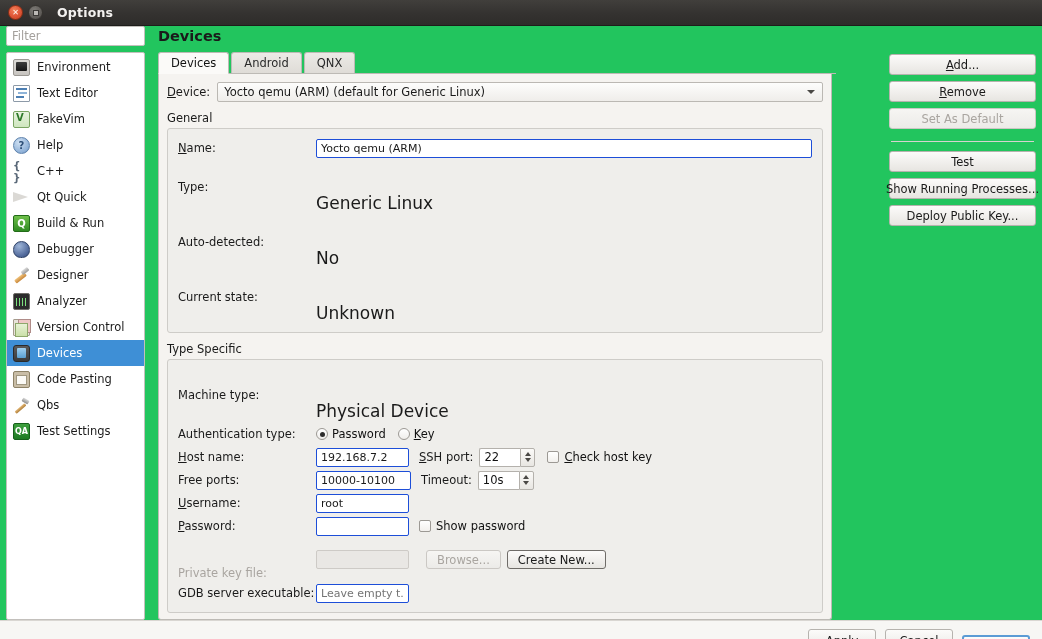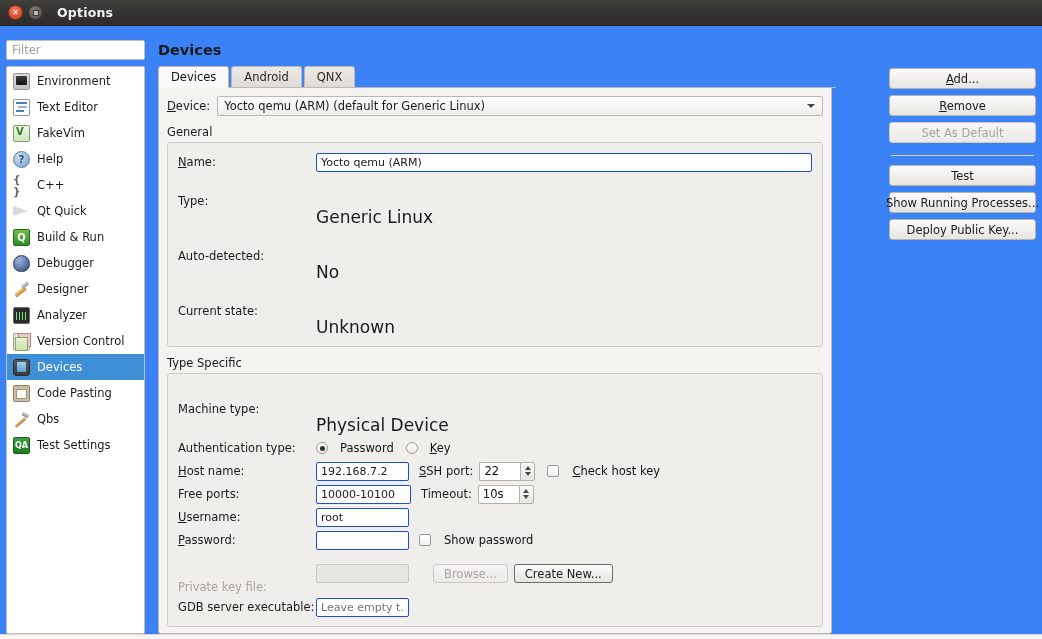--- a/index.html
+++ b/index.html
@@ -47,22 +47,22 @@
   .winbtn.max .sq {
     width: 6px; height: 6px; background: #bdbab6; border: 1px solid #3b3936;
   }
   .title-text {
     color: #f3f1ef; font-weight: bold; font-size: 12.5px;
     margin-left: 9px; letter-spacing: .2px;
   }
   
   .body {
     flex: 1; display: flex; flex-direction: column;
-    background: #3b82f6;
-    padding: 14px 6px 0 6px;
+    background: #22c55e;
+    padding: 0 6px 0 6px;
   }
   .main-row { display: flex; flex: 1; min-height: 0; }
 
   
   .leftcol { width: 139px; flex: none; display: flex; flex-direction: column; }
   .filter-input {
     height: 20px; width: 100%;
     border: 1px solid #c3c0bc; background: #ffffff;
     border-radius: 2px; padding: 0 5px;
     font-size: 11.5px; color: #a4a09c;
@@ -218,30 +218,30 @@
   }
   .spin .sbtns {
     width: 15px; border: 1px solid #b4b1ac; border-radius: 0 2px 2px 0;
     background: linear-gradient(#fbfaf8,#e8e6e2);
     display: flex; flex-direction: column; align-items: center; justify-content: center; gap: 2px;
   }
   .spin .sup, .spin .sdn { width: 0; height: 0; border-left: 3px solid transparent; border-right: 3px solid transparent; }
   .spin .sup { border-bottom: 4px solid #4a4845; }
   .spin .sdn { border-top: 4px solid #4a4845; }
 
-  .radio { display: inline-flex; align-items: center; gap: 12px; margin-right: 12px; font-size: 11.5px; }
+  .radio { display: inline-flex; align-items: center; gap: 4px; margin-right: 12px; font-size: 11.5px; }
   .radio .dot {
     width: 12px; height: 12px; border-radius: 50%;
     border: 1px solid #9c9994; background: linear-gradient(#ffffff,#f0eeeb);
     display: inline-flex; align-items: center; justify-content: center; flex: none;
   }
   .radio.checked .dot::after {
     content: ''; width: 5px; height: 5px; border-radius: 50%; background: #2d2d2d;
   }
-  .check { display: inline-flex; align-items: center; gap: 13px; font-size: 11.5px; }
+  .check { display: inline-flex; align-items: center; gap: 5px; font-size: 11.5px; }
   .check .box {
     width: 12px; height: 12px; flex: none;
     border: 1px solid #9c9994; border-radius: 2px;
     background: linear-gradient(#ffffff,#f2f0ed);
   }
 
   .btn {
     height: 21px; padding: 0 10px;
     border: 1px solid #b6b3ae; border-radius: 3px;
     background: linear-gradient(#fcfbfa,#e7e5e1);
@@ -463,21 +463,21 @@
                 <input class="tinput" style="width: 93px;" type="text" value="">
                 <span class="check" style="margin-left:10px">
                   <span class="box"></span>
                   <span>Show password</span>
                 </span>
               </div>
 
               <div class="formrow">
                 <span class="flabel dim">Private key file:</span>
                 <input class="tinput disabled" style="width: 93px;" type="text" disabled="" value="">
-                <span class="btn disabled" style="margin-left:24px;height:19px">
+                <span class="btn disabled" style="margin-left:17px;height:19px">
                   <span>Browse...</span>
                 </span>
                 <span class="btn" style="margin-left:6px;height:19px;border-color:#6f6c68">
                   <span>Create New...</span>
                 </span>
               </div>
 
               <div class="formrow" style="margin-bottom:0">
                 <span class="flabel">GDB server executable:</span>
                 <input class="tinput ph" style="width: 93px;" type="text" placeholder="Leave empty t...">

